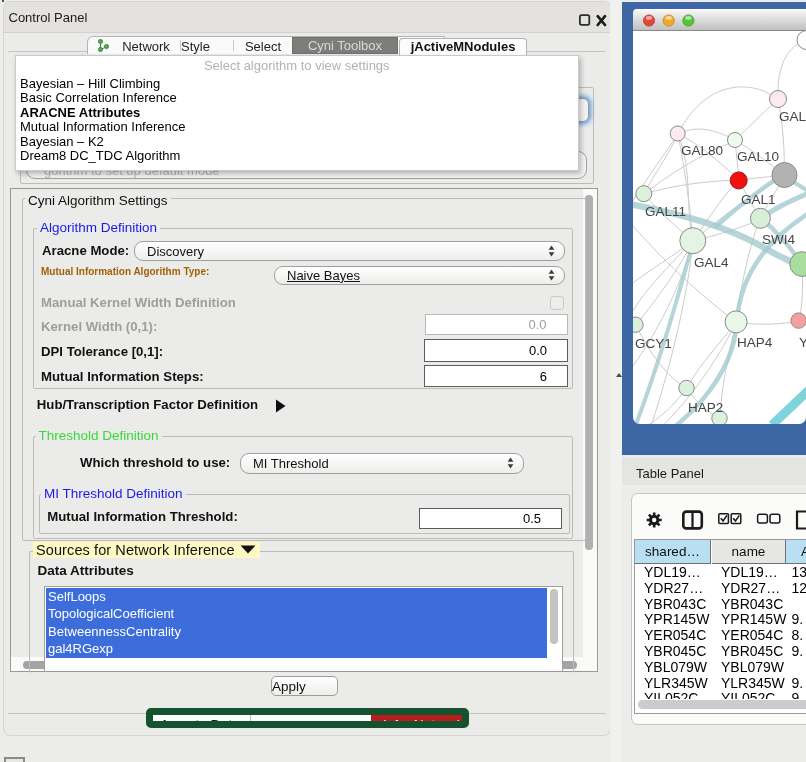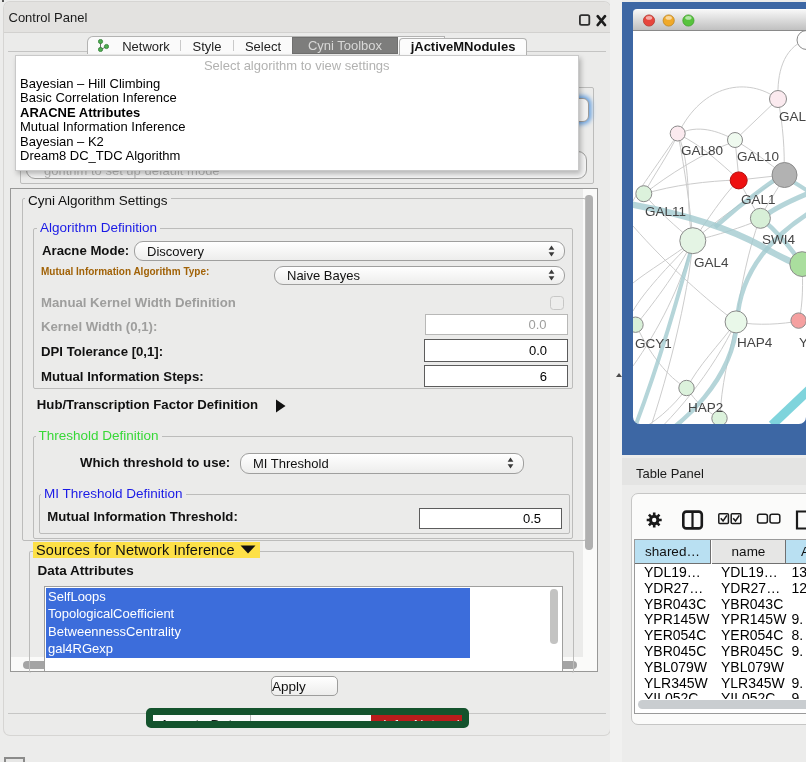--- a/index.html
+++ b/index.html
@@ -31,21 +31,21 @@
   <div class="abs" style="left:83px;top:34px;width:358px;height:18px;background:#fafafa;border:1px solid #b3b3b2;border-bottom:none;border-radius:6px 0 0 0;"></div>
 
   <svg class="abs" style="left:94px;top:37px;" width="11" height="13" viewBox="0 0 11 13">
     <path d="M2.5 3 L2.5 10.5 M2.5 10.5 L8 8" stroke="#6d6d6d" stroke-width="1"></path>
     <circle cx="2.5" cy="2.5" r="2.1" fill="#4faf52" stroke="#2d7b31" stroke-width="0.8"></circle>
     <circle cx="2.5" cy="10.5" r="2.1" fill="#4faf52" stroke="#2d7b31" stroke-width="0.8"></circle>
     <circle cx="8.5" cy="7.5" r="2.1" fill="#4faf52" stroke="#2d7b31" stroke-width="0.8"></circle>
   </svg>
   <div class="abs" style="left:108px;top:37px;width:68px;text-align:center;font-size:13px;color:#222;">Network</div>
   <div class="abs" style="left:176px;top:38px;width:1px;height:11px;background:#c9c9c9;"></div>
-  <div class="abs" style="left:177px;top:37px;width:52px;text-align:center;font-size:13px;color:#222;">Style</div>
+  <div class="abs" style="left:177px;top:37px;width:52px;text-align:left;font-size:13px;color:#222;">Style</div>
   <div class="abs" style="left:229px;top:38px;width:1px;height:11px;background:#c9c9c9;"></div>
   <div class="abs" style="left:230px;top:37px;width:58px;text-align:center;font-size:13px;color:#222;">Select</div>
 
   <div class="abs" style="left:288px;top:34.5px;width:106px;height:17.5px;background:#7d7d7c;border:1px solid #6f6f6e;color:#d8d8d7;font-size:13px;text-align:center;line-height:16.5px;">Cyni Toolbox</div>
 
   <div class="abs" style="left:395px;top:36px;width:128px;height:18px;background:#fcfcfc;border:1px solid #b3b3b2;border-bottom:none;border-radius:4px 4px 0 0;color:#111;font-size:13px;font-weight:bold;text-align:center;line-height:16px;">jActiveMNodules</div>
 
   <div class="abs" style="left:16px;top:85px;width:574px;height:97px;border:1px solid #bcbcbb;border-radius:2px;"></div>
 
   <div class="abs" style="left:560px;top:96px;width:25px;height:24px;border-radius:0 6px 6px 0;background:#f2f2f2;border:1px solid #9a9a9a;box-shadow:0 0 4px 2.5px #6da4e0;"></div>
@@ -82,21 +82,21 @@
     <div class="abs combo" style="left:123px;top:51.5px;width:431px;height:20px;line-height:19px;">
       <span style="padding-left:12px;">Discovery</span>
       <svg width="7" height="12" viewBox="0 0 7 12">
           <path d="M3.5 0.5 L6.4 4.7 L0.6 4.7 Z" fill="#3a3a3a"></path>
           <path d="M3.5 11.5 L0.6 7.3 L6.4 7.3 Z" fill="#3a3a3a"></path>
         </svg>
     </div>
 
     <div class="abs b" style="left:30px;top:76.5px;font-size:10px;color:#a16207;">Mutual Information Algorithm Type:</div>
     <div class="abs combo" style="left:263px;top:76.8px;width:291px;height:19px;line-height:18px;">
-      <span style="padding-left:12px;">Naive Bayes</span>
+      <span style="padding-left:12px;text-decoration:underline;">Naive Bayes</span>
       <svg width="7" height="12" viewBox="0 0 7 12">
           <path d="M3.5 0.5 L6.4 4.7 L0.6 4.7 Z" fill="#3a3a3a"></path>
           <path d="M3.5 11.5 L0.6 7.3 L6.4 7.3 Z" fill="#3a3a3a"></path>
         </svg>
     </div>
 
     <div class="abs b" style="left:30px;top:105.5px;font-size:13.2px;color:#9e9e9d;">Manual Kernel Width Definition</div>
     <div class="abs" style="left:539px;top:107px;width:14px;height:13.5px;background:#ededec;border:1px solid #c7c7c6;border-radius:3.5px;"></div>
 
     <div class="abs b" style="left:30px;top:129.5px;font-size:13.2px;color:#9e9e9d;">Kernel Width (0,1):</div>
@@ -123,27 +123,27 @@
           <path d="M3.5 11.5 L0.6 7.3 L6.4 7.3 Z" fill="#3a3a3a"></path>
         </svg>
     </div>
 
     <div class="abs" style="left:28px;top:305px;width:531px;height:39.5px;border:1px solid #bcbcbb;border-radius:2px;"></div>
     <div class="abs" style="left:30px;top:296.5px;background:#ebebea;padding:0 3px;font-size:13.5px;color:#1a1ae6;">MI Threshold Definition</div>
     <div class="abs b" style="left:36.3px;top:320px;font-size:13.2px;color:#111;">Mutual Information Threshold:</div>
     <div class="abs field" style="left:408px;top:318.5px;width:143px;height:21.5px;line-height:20.5px;">0.5</div>
 
     <div class="abs" style="left:18px;top:362px;width:545px;height:122px;border:1px solid #bcbcbb;border-radius:2px;border-bottom:none;"></div>
-    <div class="abs" style="left:22px;top:353px;background:#fde047;padding:0 3px;font-size:14.5px;letter-spacing:0.1px;color:#111;white-space:nowrap;">Sources for Network Inference <svg width="18" height="11" viewBox="0 0 18 11" style="vertical-align:0px;">
+    <div class="abs" style="left:22px;top:353px;background:#fef9c3;padding:0 3px;font-size:14.5px;letter-spacing:0.1px;color:#111;white-space:nowrap;">Sources for Network Inference <svg width="18" height="11" viewBox="0 0 18 11" style="vertical-align:0px;">
           <path d="M1.5 1.5 L16.5 1.5 L9 9.5 Z" fill="#111"></path>
         </svg></div>
     <div class="abs b" style="left:26.5px;top:373.5px;font-size:13.5px;color:#111;">Data Attributes</div>
 
     <div class="abs" style="left:32.5px;top:396.5px;width:519px;height:85px;background:#fff;border:1px solid #9f9f9e;border-bottom:none;overflow:hidden;">
-      <div class="abs" style="left:1px;top:1px;width:424px;height:70.2px;background:#3c6ddb;color:#fff;font-size:13px;line-height:17.55px;padding-left:2.5px;">
+      <div class="abs" style="left:1px;top:1px;width:501px;height:70.2px;background:#3c6ddb;color:#fff;font-size:13px;line-height:17.55px;padding-left:2.5px;">
         SelfLoops<br>TopologicalCoefficient<br>BetweennessCentrality<br>gal4RGexp
       </div>
       <div class="abs" style="left:505.5px;top:2px;width:7.7px;height:55.5px;background:#c3c3c2;border-radius:3.8px;"></div>
     </div>
   </div>
 
   <div class="abs" style="left:4px;top:711px;width:598px;height:1px;background:#c6c6c5;"></div>
 
   <div class="abs" style="left:267px;top:673.5px;width:67px;height:20px;background:linear-gradient(#ffffff,#ededec);border:1px solid #9d9d9c;border-radius:5px;font-size:13.5px;color:#111;line-height:19px;">Apply</div>
 

